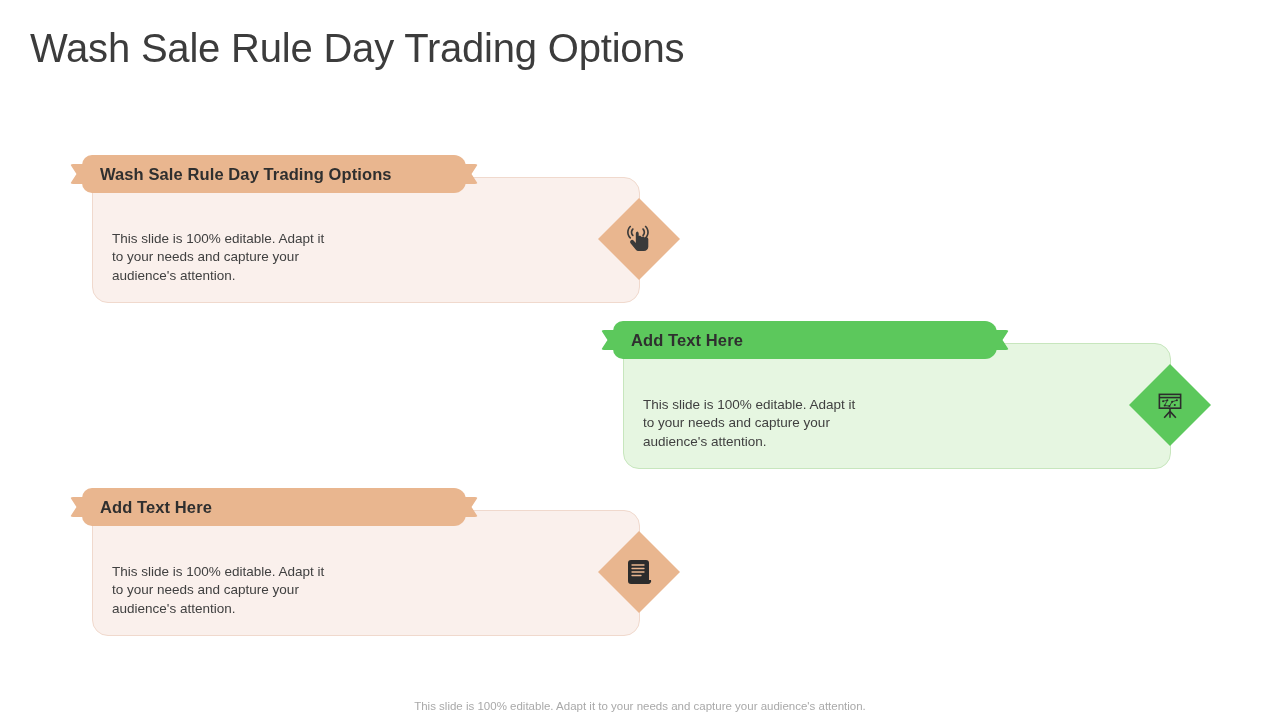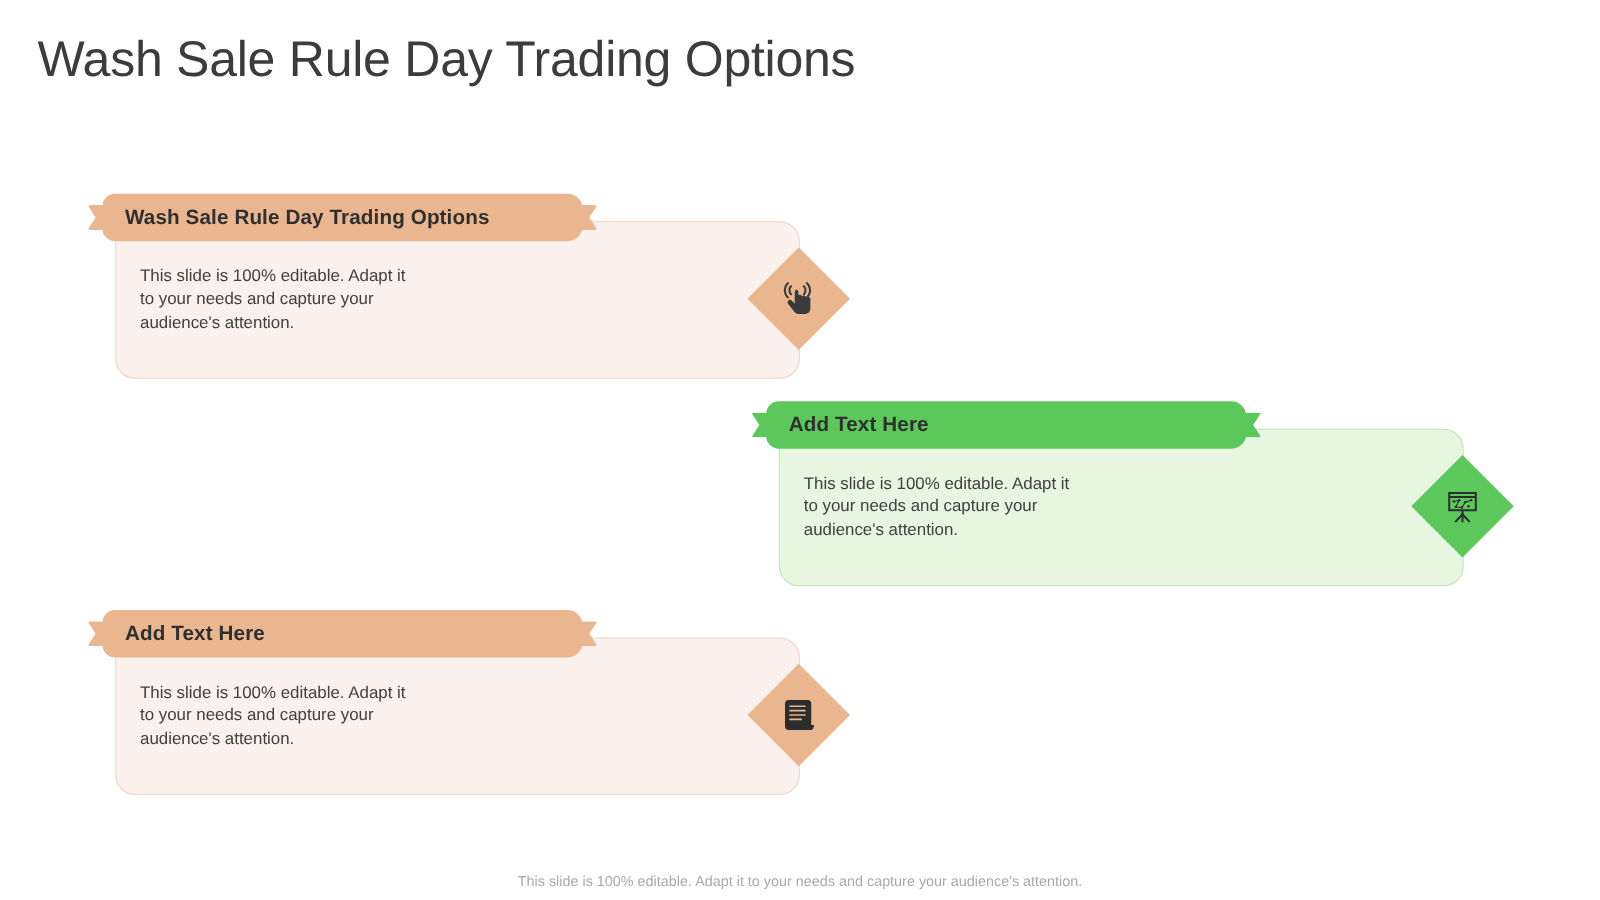--- a/index.html
+++ b/index.html
@@ -45,20 +45,21 @@
   .card.green {
     background: #e6f6e1;
     border: 1px solid #c7e6bd;
   }
   .card-text {
     position: absolute;
     font-size: 13.5px;
     line-height: 18.3px;
     color: #404040;
     white-space: pre-line;
+    margin-top: 18px;
   }
 
   
   .ribbon {
     position: absolute;
     height: 38px;
     display: flex;
     align-items: center;
     box-sizing: border-box;
   }

